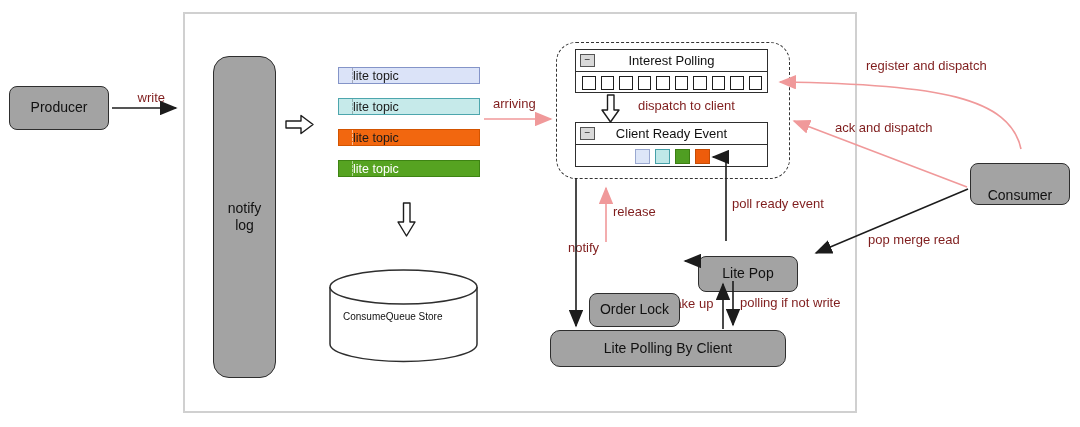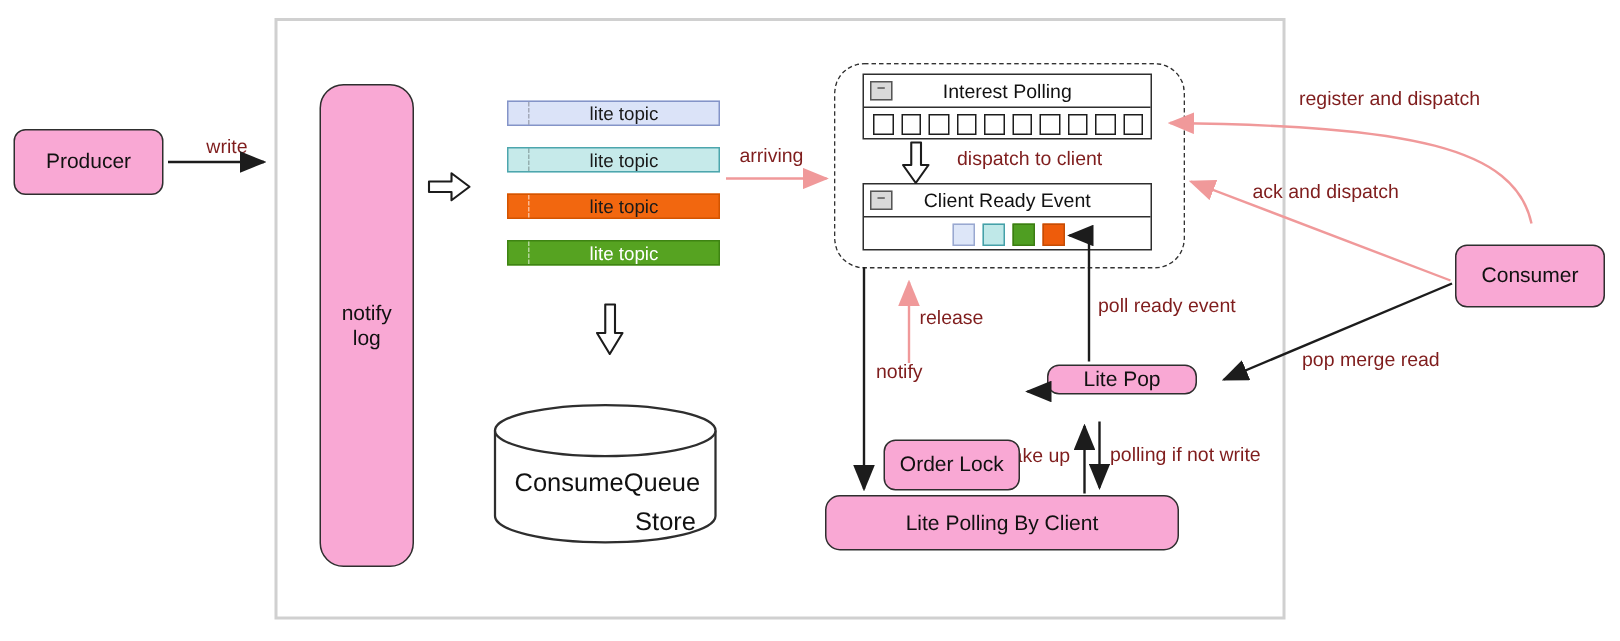--- a/index.html
+++ b/index.html
@@ -1,43 +1,43 @@
 <!DOCTYPE html>
 <html style="--pink: #f0999a; --frame-border: #d0d0d0; --bar1-fill: #dbe3f8; --bar1-border: #8494c8; --bar2-fill: #c6eaea; --bar2-border: #4da6ad; --bar3-fill: #f2670f; --bar3-border: #d35400; --bar4-fill: #56a321; --bar4-border: #3e8413; --ready1-fill: #dde6f8; --ready1-border: #99a8d0; --ready2-fill: #bfe8e8; --ready2-border: #45a0a8; --ready3-fill: #4f9e22; --ready3-border: #3c7d12; --ready4-fill: #ee5c0b; --ready4-border: #c44c05;"><head>
 <meta charset="utf-8">
 <style>
   html,body{margin:0;padding:0;background:#fff;}
   body{width:1080px;height:427px;position:relative;font-family:"Liberation Sans",sans-serif;color:#111;overflow:hidden;}
   .abs{position:absolute;}
   .frame{left:183px;top:12px;width:670px;height:397px;border:2px solid var(--frame-border,#d0d0d0);background:#fff;}
-  .node{position:absolute;border:1.5px solid #2e2e2e;border-radius:8px;background:#f9a8d4;display:flex;align-items:center;justify-content:center;text-align:center;font-size:14px;line-height:1.25;box-sizing:border-box;}
+  .node{position:absolute;border:1.5px solid #2e2e2e;border-radius:8px;background:#a3a3a3;display:flex;align-items:center;justify-content:center;text-align:center;font-size:14px;line-height:1.25;box-sizing:border-box;}
   .lbl{position:absolute;font-size:13px;white-space:nowrap;color:#7f1d1d;}
   
   .bar{position:absolute;left:338px;width:142px;height:17px;border:1px solid;box-sizing:border-box;display:flex;align-items:center;font-size:12.5px;}
   .bar .cell{width:13px;height:100%;border-right:1px dashed rgba(0,0,0,.25);}
-  .bar .bar-text{flex:1;text-align:center;margin-left:-13px;padding-left:13px;}
+  .bar .bar-text{flex:1;text-align:left;margin-left:-13px;padding-left:13px;}
   .bar1{background:var(--bar1-fill);border-color:var(--bar1-border);color:#1a1a1a;}
   .bar2{background:var(--bar2-fill);border-color:var(--bar2-border);color:#1a1a1a;}
   .bar3{background:var(--bar3-fill);border-color:var(--bar3-border);color:#1a1a1a;}
   .bar4{background:var(--bar4-fill);border-color:var(--bar4-border);color:#fff;}
   .bar3 .cell,.bar4 .cell{border-right:1px dashed rgba(255,255,255,.55);}
   
   .dashed-box{left:556px;top:42px;width:232px;height:135px;border:1.6px dashed #333;border-radius:20px;background:transparent;}
   .panel{position:absolute;border:1.5px solid #2e2e2e;background:#fff;box-sizing:border-box;}
   .panel .phead{height:21px;border-bottom:1.5px solid #2e2e2e;display:flex;align-items:center;justify-content:center;position:relative;font-size:13px;}
   .minus{position:absolute;left:4px;top:4px;width:13px;height:11px;border:1px solid #555;background:#d9d9d9;font-size:10px;line-height:9px;text-align:center;color:#222;}
   .pbody{display:flex;align-items:center;}
   .slot{width:12px;height:12px;border:1.6px solid #1d1d1d;background:#fff;margin-right:4.6px;}
   .rs{width:15px;height:15px;border:1px solid;margin-right:5px;box-sizing:border-box;}
   .rs1{background:var(--ready1-fill);border-color:var(--ready1-border);}
   .rs2{background:var(--ready2-fill);border-color:var(--ready2-border);}
   .rs3{background:var(--ready3-fill);border-color:var(--ready3-border);}
   .rs4{background:var(--ready4-fill);border-color:var(--ready4-border);}
   svg.overlay{position:absolute;left:0;top:0;z-index:6;pointer-events:none;}
-  .cyl-text{left:343px;top:309px;width:121px;text-align:right;font-size:17px;line-height:1.55;z-index:7;}
+  .cyl-text{left:343px;top:309px;width:121px;text-align:left;font-size:10px;line-height:1.55;z-index:7;}
 </style>
 </head>
 <body>
 
 <div class="abs frame"></div>
 
 <div class="node" style="left:9px;top:86px;width:100px;height:44px;">
   <span>Producer</span>
 </div>
 <div class="lbl" style="left:117px;top:90px;width:48px;text-align:right;">write</div>
@@ -96,39 +96,39 @@
     <span>Client Ready Event</span>
   </div>
   <div class="pbody" style="height:22px;padding-left:59px;">
     <div class="rs rs1"></div>
     <div class="rs rs2"></div>
     <div class="rs rs3"></div>
     <div class="rs rs4"></div>
   </div>
 </div>
 
-<div class="lbl" style="left:564px;top:240px;margin-left:20px;">notify</div>
+<div class="lbl" style="left:548px;top:240px;margin-left:20px;">notify</div>
 <div class="lbl" style="left:613px;top:204px;">release</div>
 <div class="lbl" style="left:732px;top:196px;">poll ready event</div>
 <div class="lbl" style="left:665px;top:296px;">wake up</div>
 <div class="lbl" style="left:740px;top:295px;">polling if not write</div>
 <div class="lbl" style="left:866px;top:58px;">register and dispatch</div>
 <div class="lbl" style="left:835px;top:120px;">ack and dispatch</div>
 <div class="lbl" style="left:868px;top:232px;">pop merge read</div>
 
 <div class="node" style="left:589px;top:245px;width:91px;height:34px;margin-top:48px;">
   <span>Order Lock</span>
 </div>
-<div class="node" style="left:698px;top:243px;width:100px;height:20px;">
+<div class="node" style="left:698px;top:256px;width:100px;height:36px;">
   <span>Lite Pop</span>
 </div>
 <div class="node" style="left:550px;top:330px;width:236px;height:37px;border-radius:10px;">
   <span>Lite Polling By Client</span>
 </div>
-<div class="node" style="left:970px;top:163px;width:100px;height:42px;">
+<div class="node" style="left:970px;top:163px;width:100px;height:42px;align-items:flex-end;">
   <span>Consumer</span>
 </div>
 
 <svg class="overlay" width="1080" height="427" viewBox="0 0 1080 427">
   <defs>
     <marker id="mBlack" markerWidth="11" markerHeight="9" refX="10" refY="4.5" orient="auto">
       <path d="M0,0 L11,4.5 L0,9 Z" fill="#1c1c1c"></path>
     </marker>
     <marker id="mPink" markerWidth="11" markerHeight="9" refX="10" refY="4.5" orient="auto">
       <path d="M0,0 L11,4.5 L0,9 Z" fill="#f0999a"></path>

